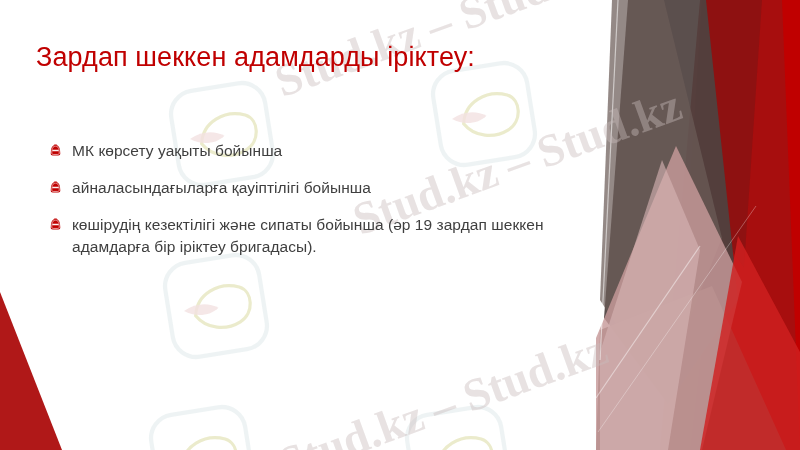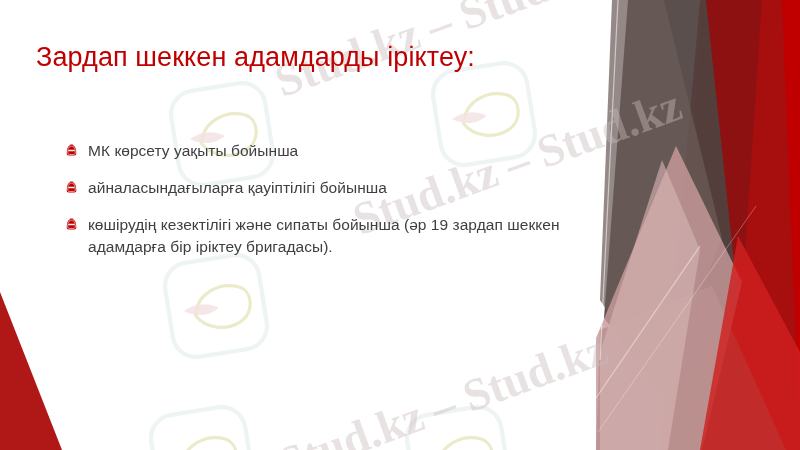--- a/index.html
+++ b/index.html
@@ -73,21 +73,21 @@
     width: 560px;
     font-size: 27px;
     font-weight: 400;
     color: #C00000;
     letter-spacing: 0.1px;
     line-height: 1.15;
   }
 
   .bullet-list {
     position: absolute;
-    left: 64px;
+    left: 48px;
     top: 140px;
     width: 540px;
   }
 
   .bullet-item {
     position: relative;
     display: flex;
     align-items: flex-start;
     margin-bottom: 15px;
   }

